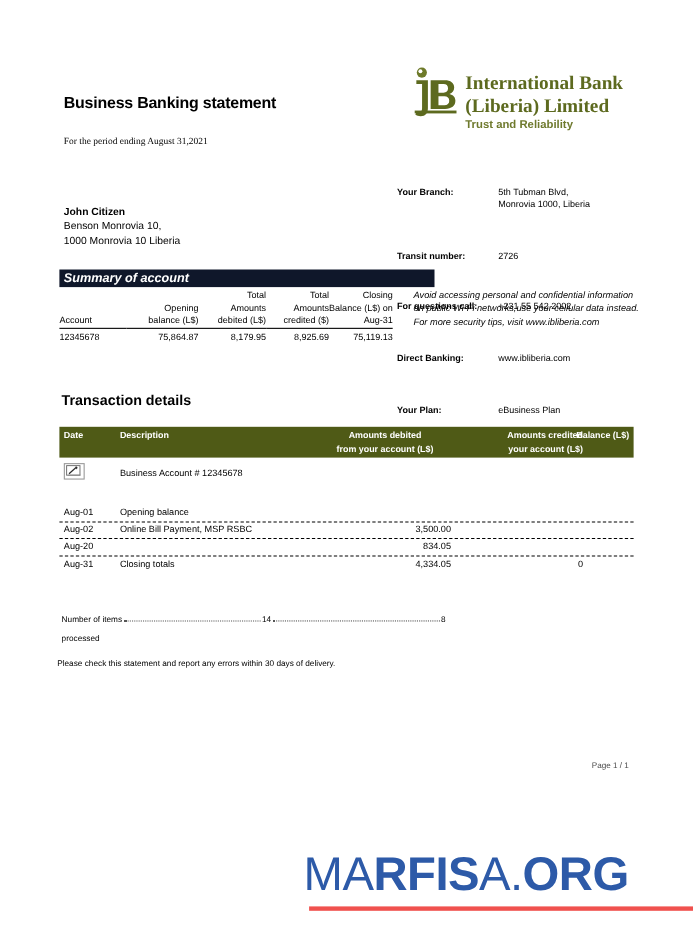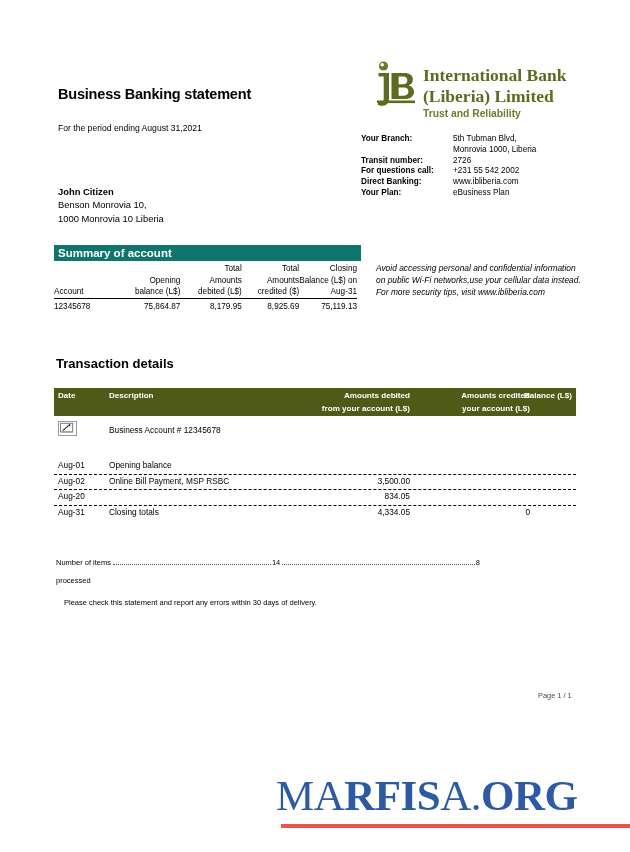--- a/index.html
+++ b/index.html
@@ -29,20 +29,21 @@
     top: 86px;
     font-size: 14.5px;
     font-weight: bold;
     letter-spacing: -0.2px;
   }
   .period {
     position: absolute;
     left: 58px;
     top: 123px;
     font-size: 8.6px;
+    font-family: Liberation Serif, serif;
   }
 
   
   .logo-block {
     position: absolute;
     left: 372px;
     top: 60px;
     display: flex;
     align-items: flex-start;
   }
@@ -75,20 +76,21 @@
   
   .branch {
     position: absolute;
     left: 361px;
     top: 134px;
     font-size: 8.2px;
     line-height: 1.32;
   }
   .branch-row {
     display: flex;
+    margin-top: 36px;
   }
   .branch-label {
     font-weight: bold;
     width: 92px;
     flex: none;
   }
   .branch-val {
     flex: 1;
   }
   .branch-sub {
@@ -105,29 +107,30 @@
   }
   .customer .name {
     font-weight: bold;
   }
 
   
   .summary-band {
     position: absolute;
     left: 54px;
     top: 245px;
-    width: 307px;
+    width: 341px;
     height: 16px;
-    background: #0f766e;
+    background: #0f172a;
     color: #ffffff;
     font-size: 11.5px;
     font-weight: bold;
     line-height: 16px;
     padding-left: 4px;
     box-sizing: border-box;
+    font-style: italic;
   }
   .summary-table {
     position: absolute;
     left: 54px;
     top: 263px;
     width: 303px;
     border-collapse: collapse;
     font-size: 8.2px;
   }
   .summary-table td {
@@ -191,21 +194,21 @@
     position: absolute;
     left: 0;
     width: 100%;
     height: 14px;
     line-height: 14px;
   }
   .tx-head .r1 { top: 0.5px; }
   .tx-head .r2 { top: 13.5px; }
   .th-date { position: absolute; left: 4px; }
   .th-desc { position: absolute; left: 55px; }
-  .th-deb  { position: absolute; left: 236px; width: 120px; text-align: right; }
+  .th-deb  { position: absolute; left: 236px; width: 120px; text-align: center; }
   .th-cred { position: absolute; left: 358px; width: 118px; text-align: right; }
   .th-bal  { position: absolute; left: 455px; width: 63px; text-align: right; }
 
   .tx-body {
     position: absolute;
     left: 54px;
     top: 416px;
     width: 522px;
     font-size: 8.3px;
   }
@@ -242,59 +245,59 @@
     border: 1px solid #9a9a9a;
     background: #ffffff;
     box-sizing: border-box;
   }
 
   
   .items-line {
     position: absolute;
     left: 56px;
     top: 558px;
-    width: 424px;
+    width: 349px;
     font-size: 7.5px;
     display: flex;
     align-items: baseline;
     white-space: nowrap;
   }
   .dots {
     flex: 1;
     border-bottom: 1px dotted #555;
     margin: 0 1px 2px 2px;
     height: 1px;
   }
   .dots.short { flex: 1.22; }
   .items-processed {
     position: absolute;
     left: 56px;
     top: 576px;
     font-size: 7.5px;
   }
   .disclaimer {
     position: absolute;
-    left: 64px;
+    left: 52px;
     top: 598px;
     font-size: 7.5px;
   }
   .page-num {
     position: absolute;
     left: 538px;
     top: 691px;
     font-size: 7.4px;
     color: #4a4a4a;
   }
 
   
   .watermark {
     position: absolute;
     left: 276px;
     top: 771px;
-    font-family: Liberation Serif, serif;
+    font-family: Liberation Sans, sans-serif;
     font-size: 43px;
     letter-spacing: -0.5px;
     color: #2d5aa8;
     white-space: nowrap;
   }
   .watermark .b { font-weight: bold; }
   .watermark-rule {
     position: absolute;
     left: 281px;
     top: 824px;

